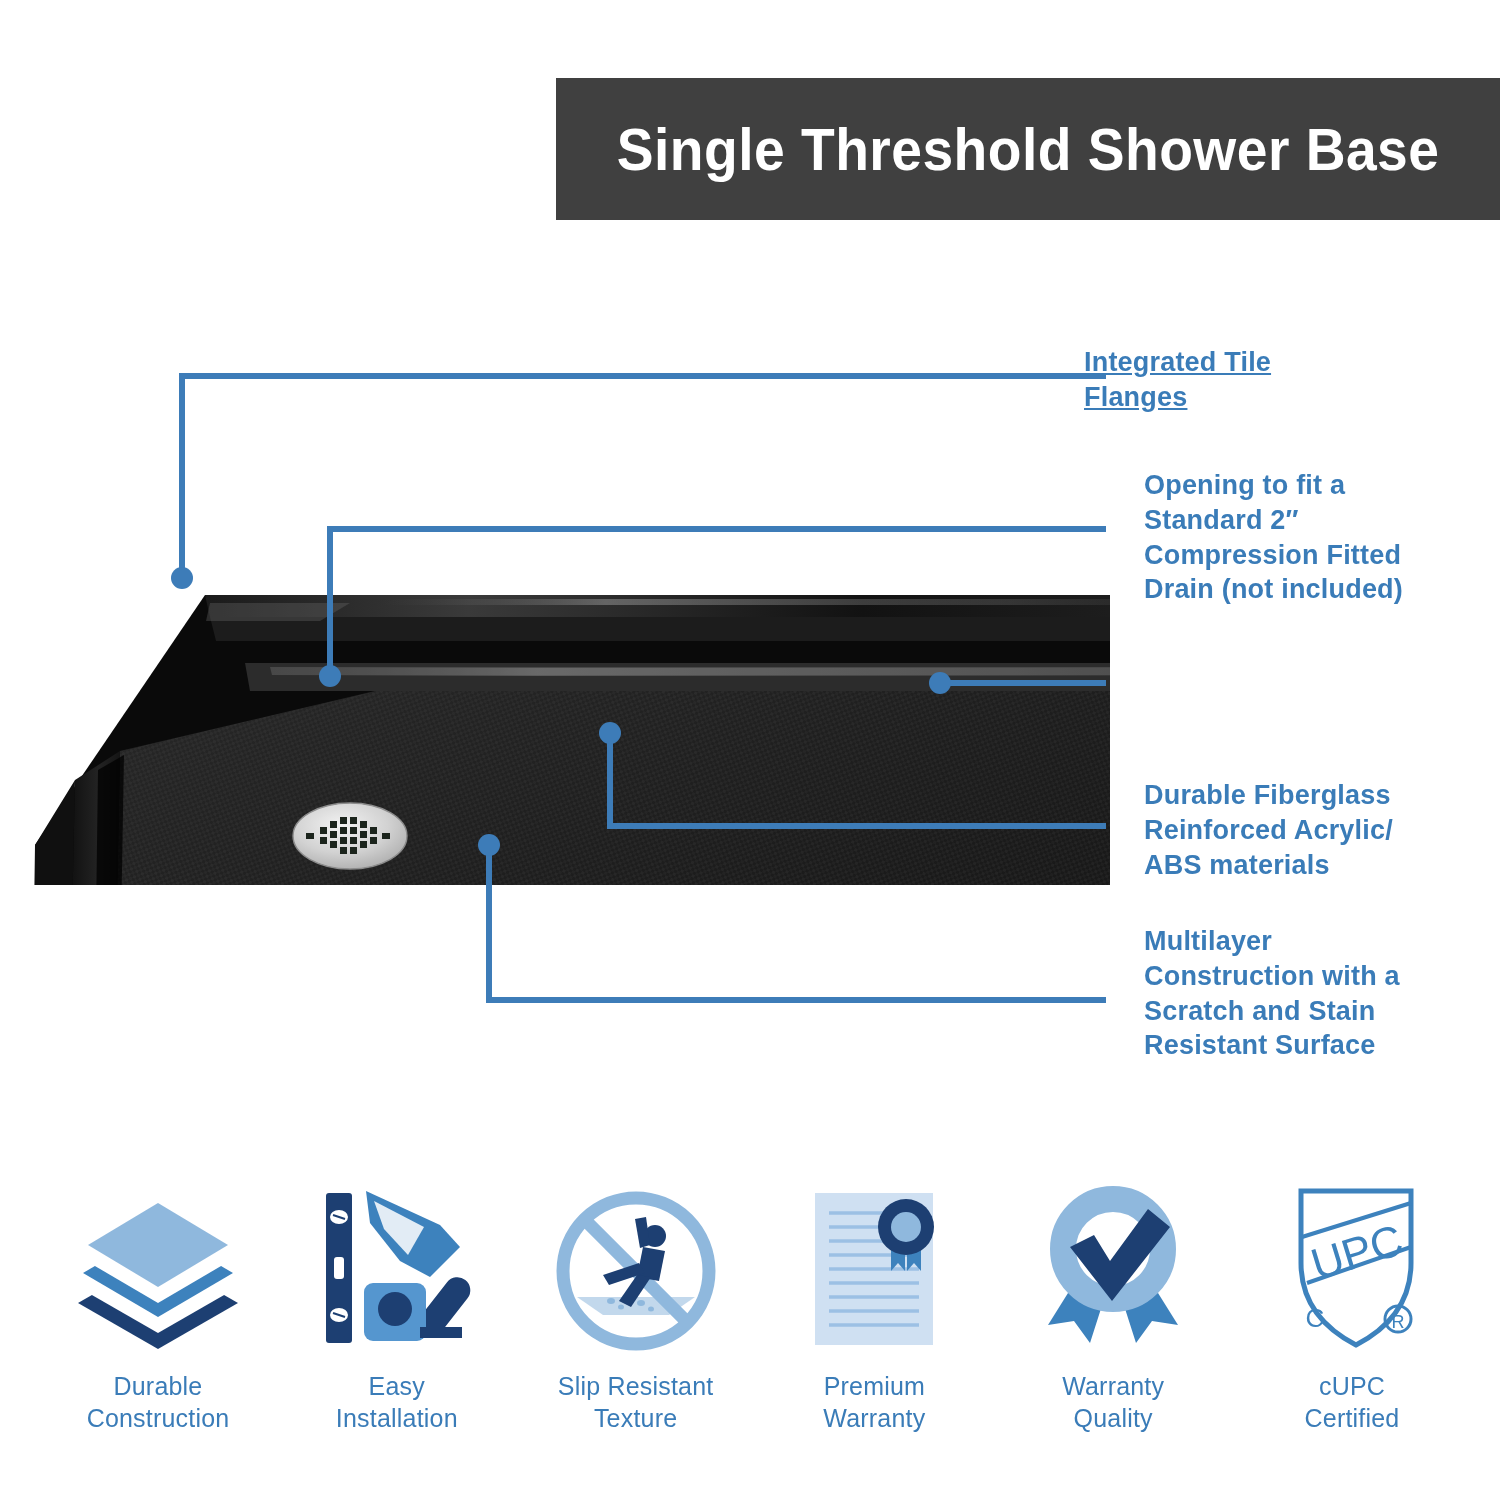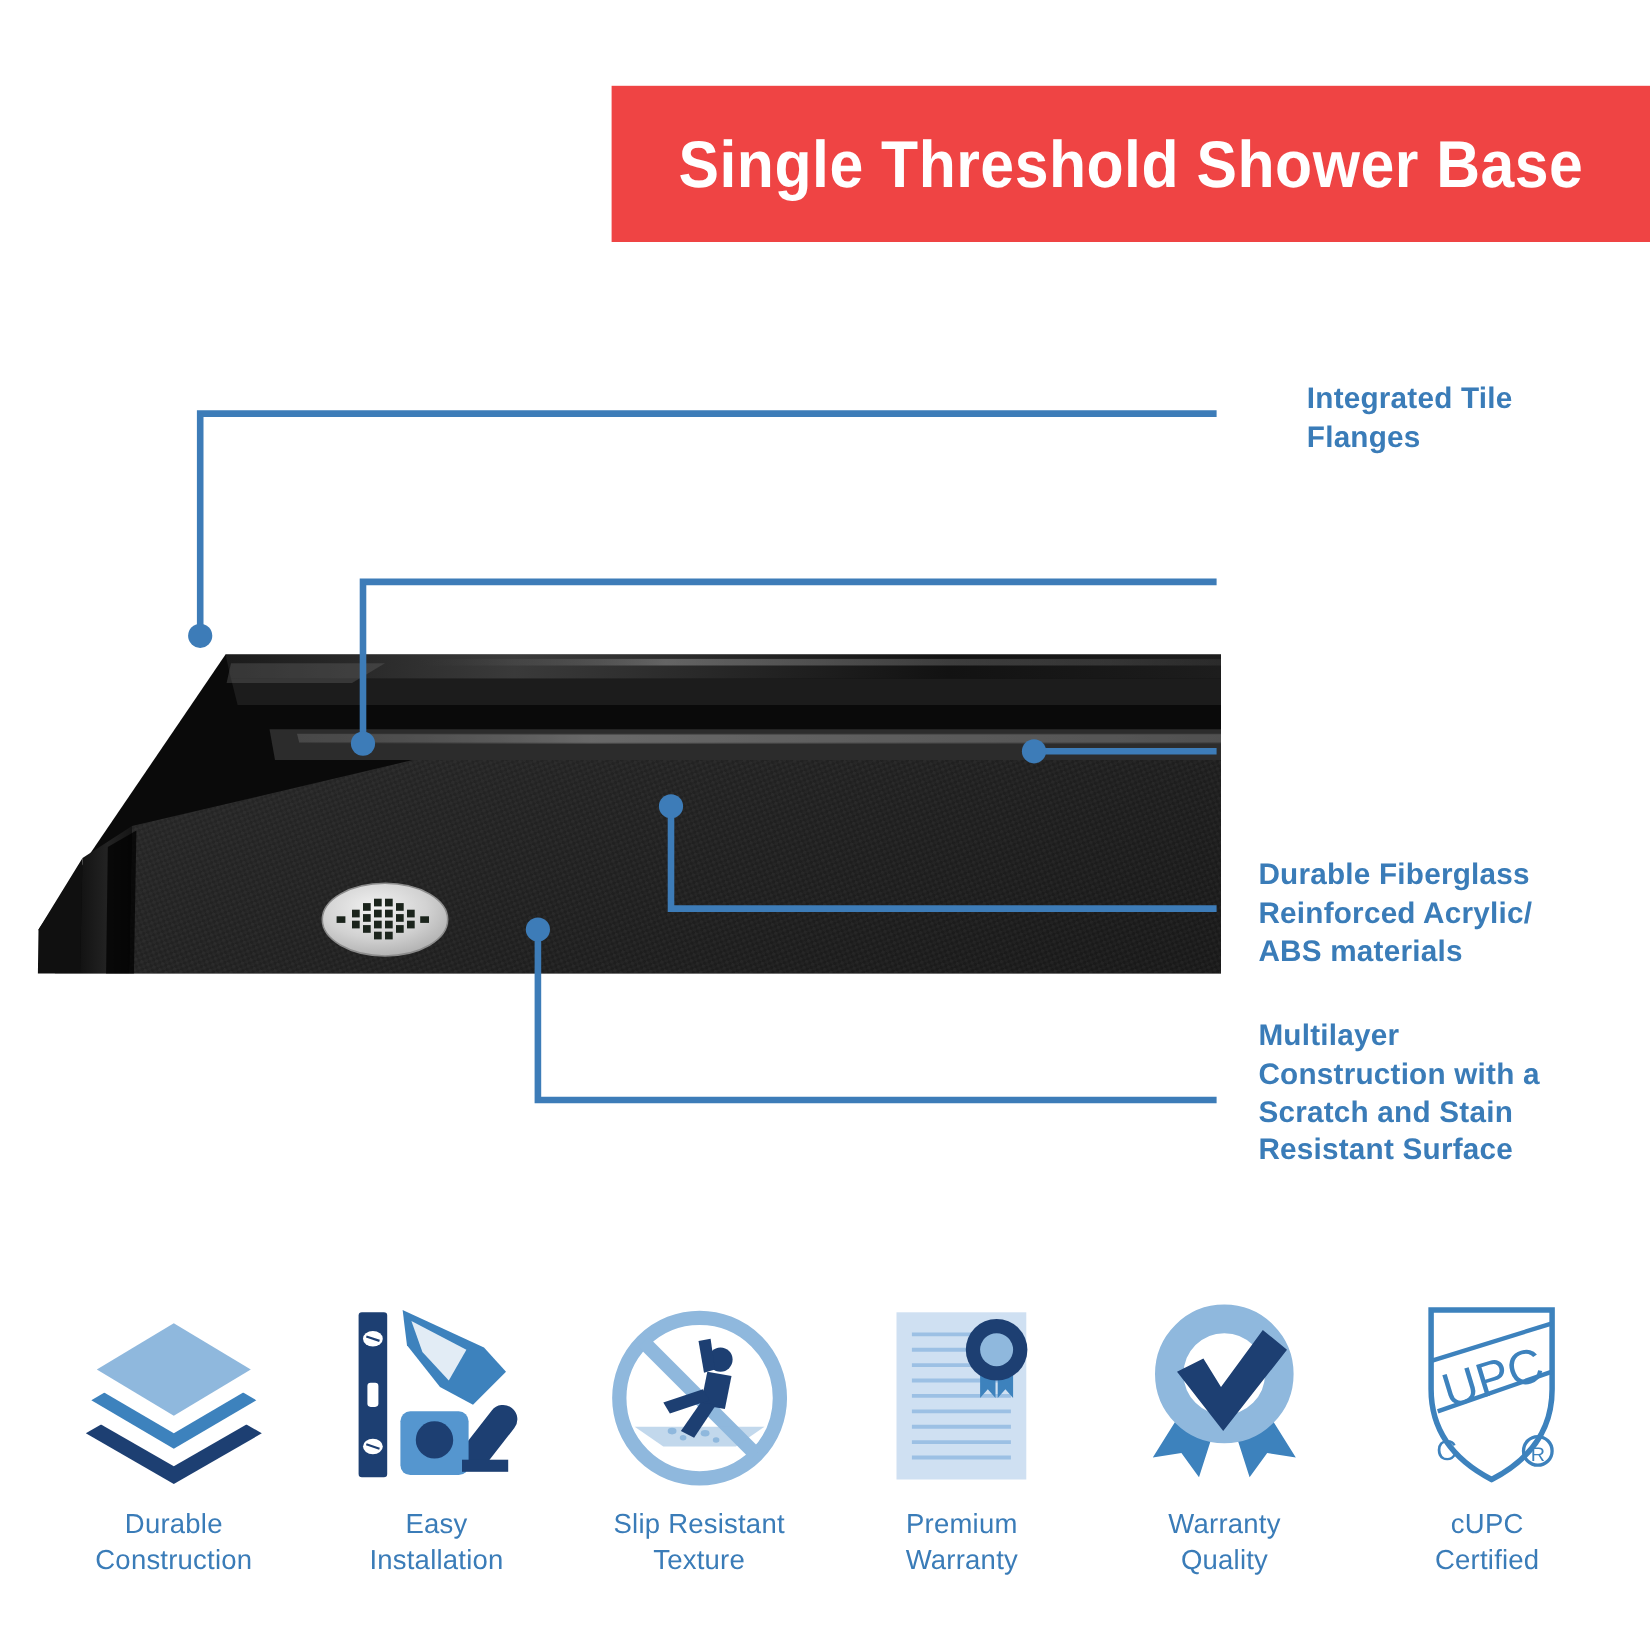--- a/index.html
+++ b/index.html
@@ -20,21 +20,21 @@
     background: #ffffff;
   }
 
   
   #header-banner {
     position: absolute;
     left: 556px;
     top: 78px;
     width: 944px;
     height: 142px;
-    background: #ef4444;
+    background: #404040;
     display: flex;
     align-items: center;
     justify-content: center;
   }
   #header-title {
     color: #ffffff;
     font-size: 60px;
     font-weight: bold;
     letter-spacing: 0.5px;
     font-family: "Liberation Sans", sans-serif;
@@ -47,21 +47,21 @@
   .callout-label {
     position: absolute;
     color: #3a7cb8;
     font-size: 27px;
     font-weight: bold;
     line-height: 1.29;
     font-family: "Liberation Sans", sans-serif;
     letter-spacing: 0.2px;
     width: 290px;
   }
-  #label-tile-flanges     { left: 1188px; top: 345px; }
+  #label-tile-flanges     { left: 1084px; top: 345px; text-decoration: underline; }
   #label-drain-opening    { left: 1144px; top: 468px; }
   #label-slip-resistant   { left: 1144px; top: 652px; }
   #label-fiberglass       { left: 1144px; top: 778px; }
   #label-multilayer       { left: 1144px; top: 924px; }
 
   
   #connectors {
     position: absolute;
     left: 0; top: 0;
     width: 1500px; height: 1500px;
@@ -241,20 +241,21 @@
       <circle cx="182" cy="578" r="11"></circle>
       <circle cx="330" cy="676" r="11"></circle>
       <circle cx="940" cy="683" r="11"></circle>
       <circle cx="610" cy="733" r="11"></circle>
       <circle cx="489" cy="845" r="11"></circle>
     </g>
   </svg>
 
   <div class="callout-label" id="label-tile-flanges">Integrated Tile Flanges</div>
 
+  <div class="callout-label" id="label-drain-opening">Opening to fit a Standard 2″ Compression Fitted Drain (not included)</div>
 
 
   <div class="callout-label" id="label-fiberglass">Durable Fiberglass Reinforced Acrylic/ ABS materials</div>
 
   <div class="callout-label" id="label-multilayer">Multilayer Construction with a Scratch and Stain Resistant Surface</div>
 
   <div id="feature-row">
 
     <div class="feature-item">
       <div class="feature-icon-box">

